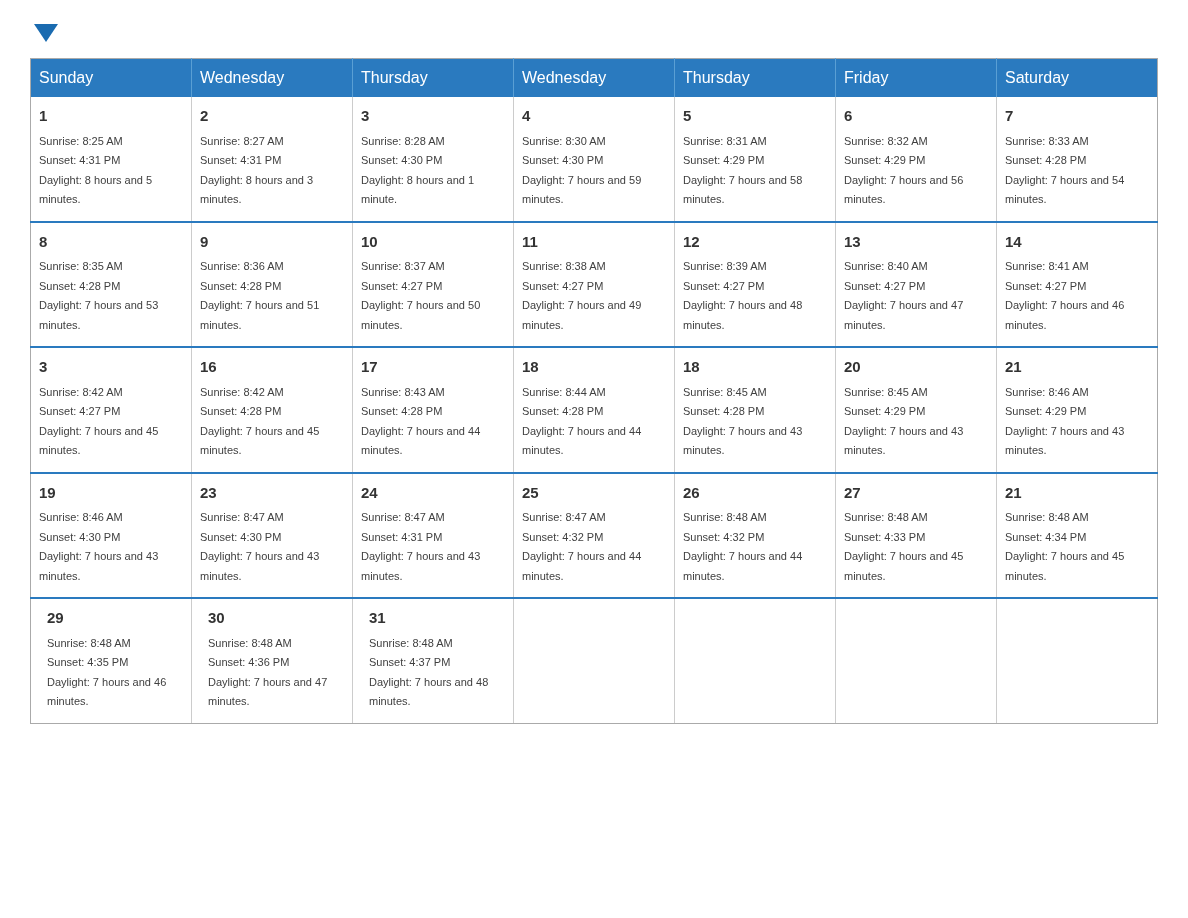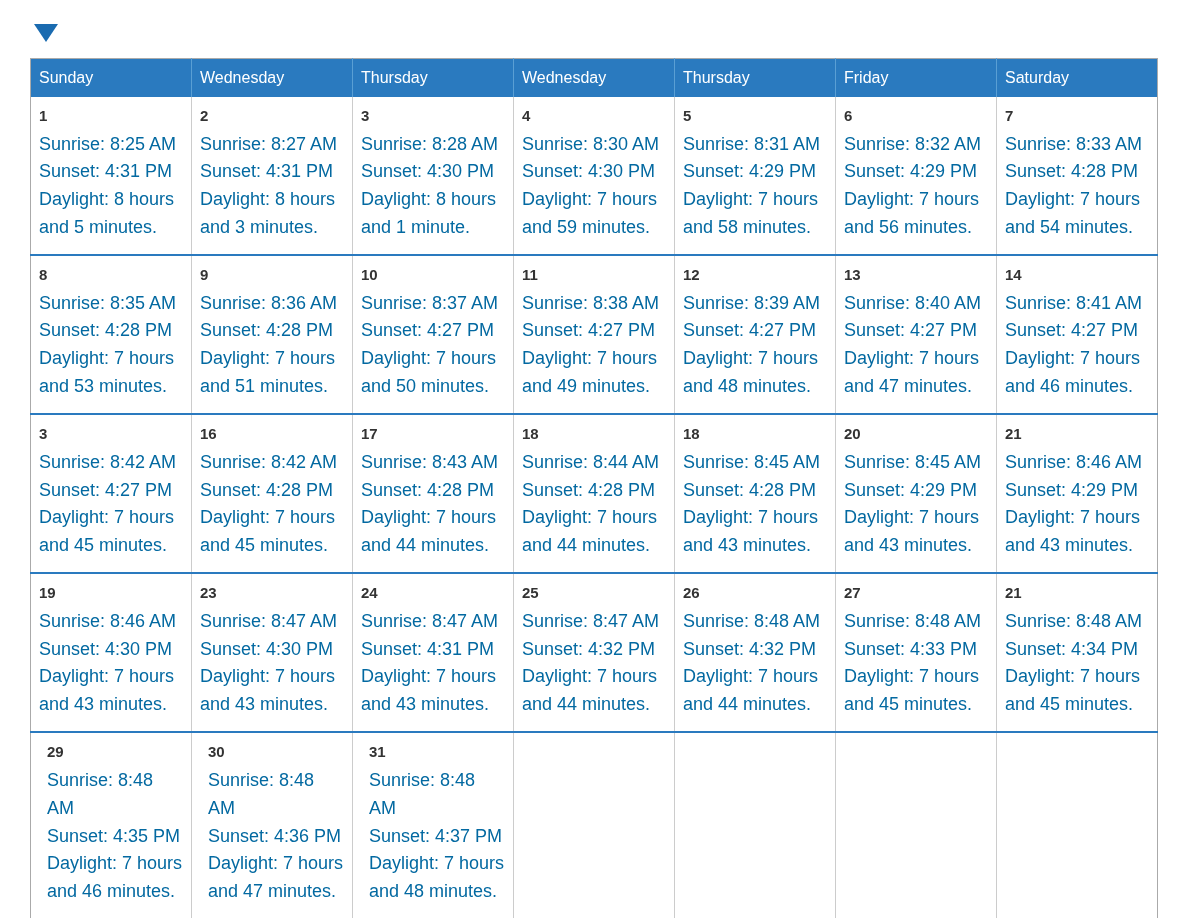--- a/index.html
+++ b/index.html
@@ -91,22 +91,22 @@
       border-bottom: 1px solid #aaa;
       padding-left: 16px;
     }
     .day-number {
       font-size: 15px;
       font-weight: 600;
       display: block;
       margin-bottom: 3px;
     }
     .day-info {
-      font-size: 18px;
-      color: #0369a1;
+      font-size: 11px;
+      color: #404040;
       line-height: 1.55;
     }
     .empty-cell {
       background: #fff;
     }
   </style>
 </head>
 <body>
 
 <div class="header">

